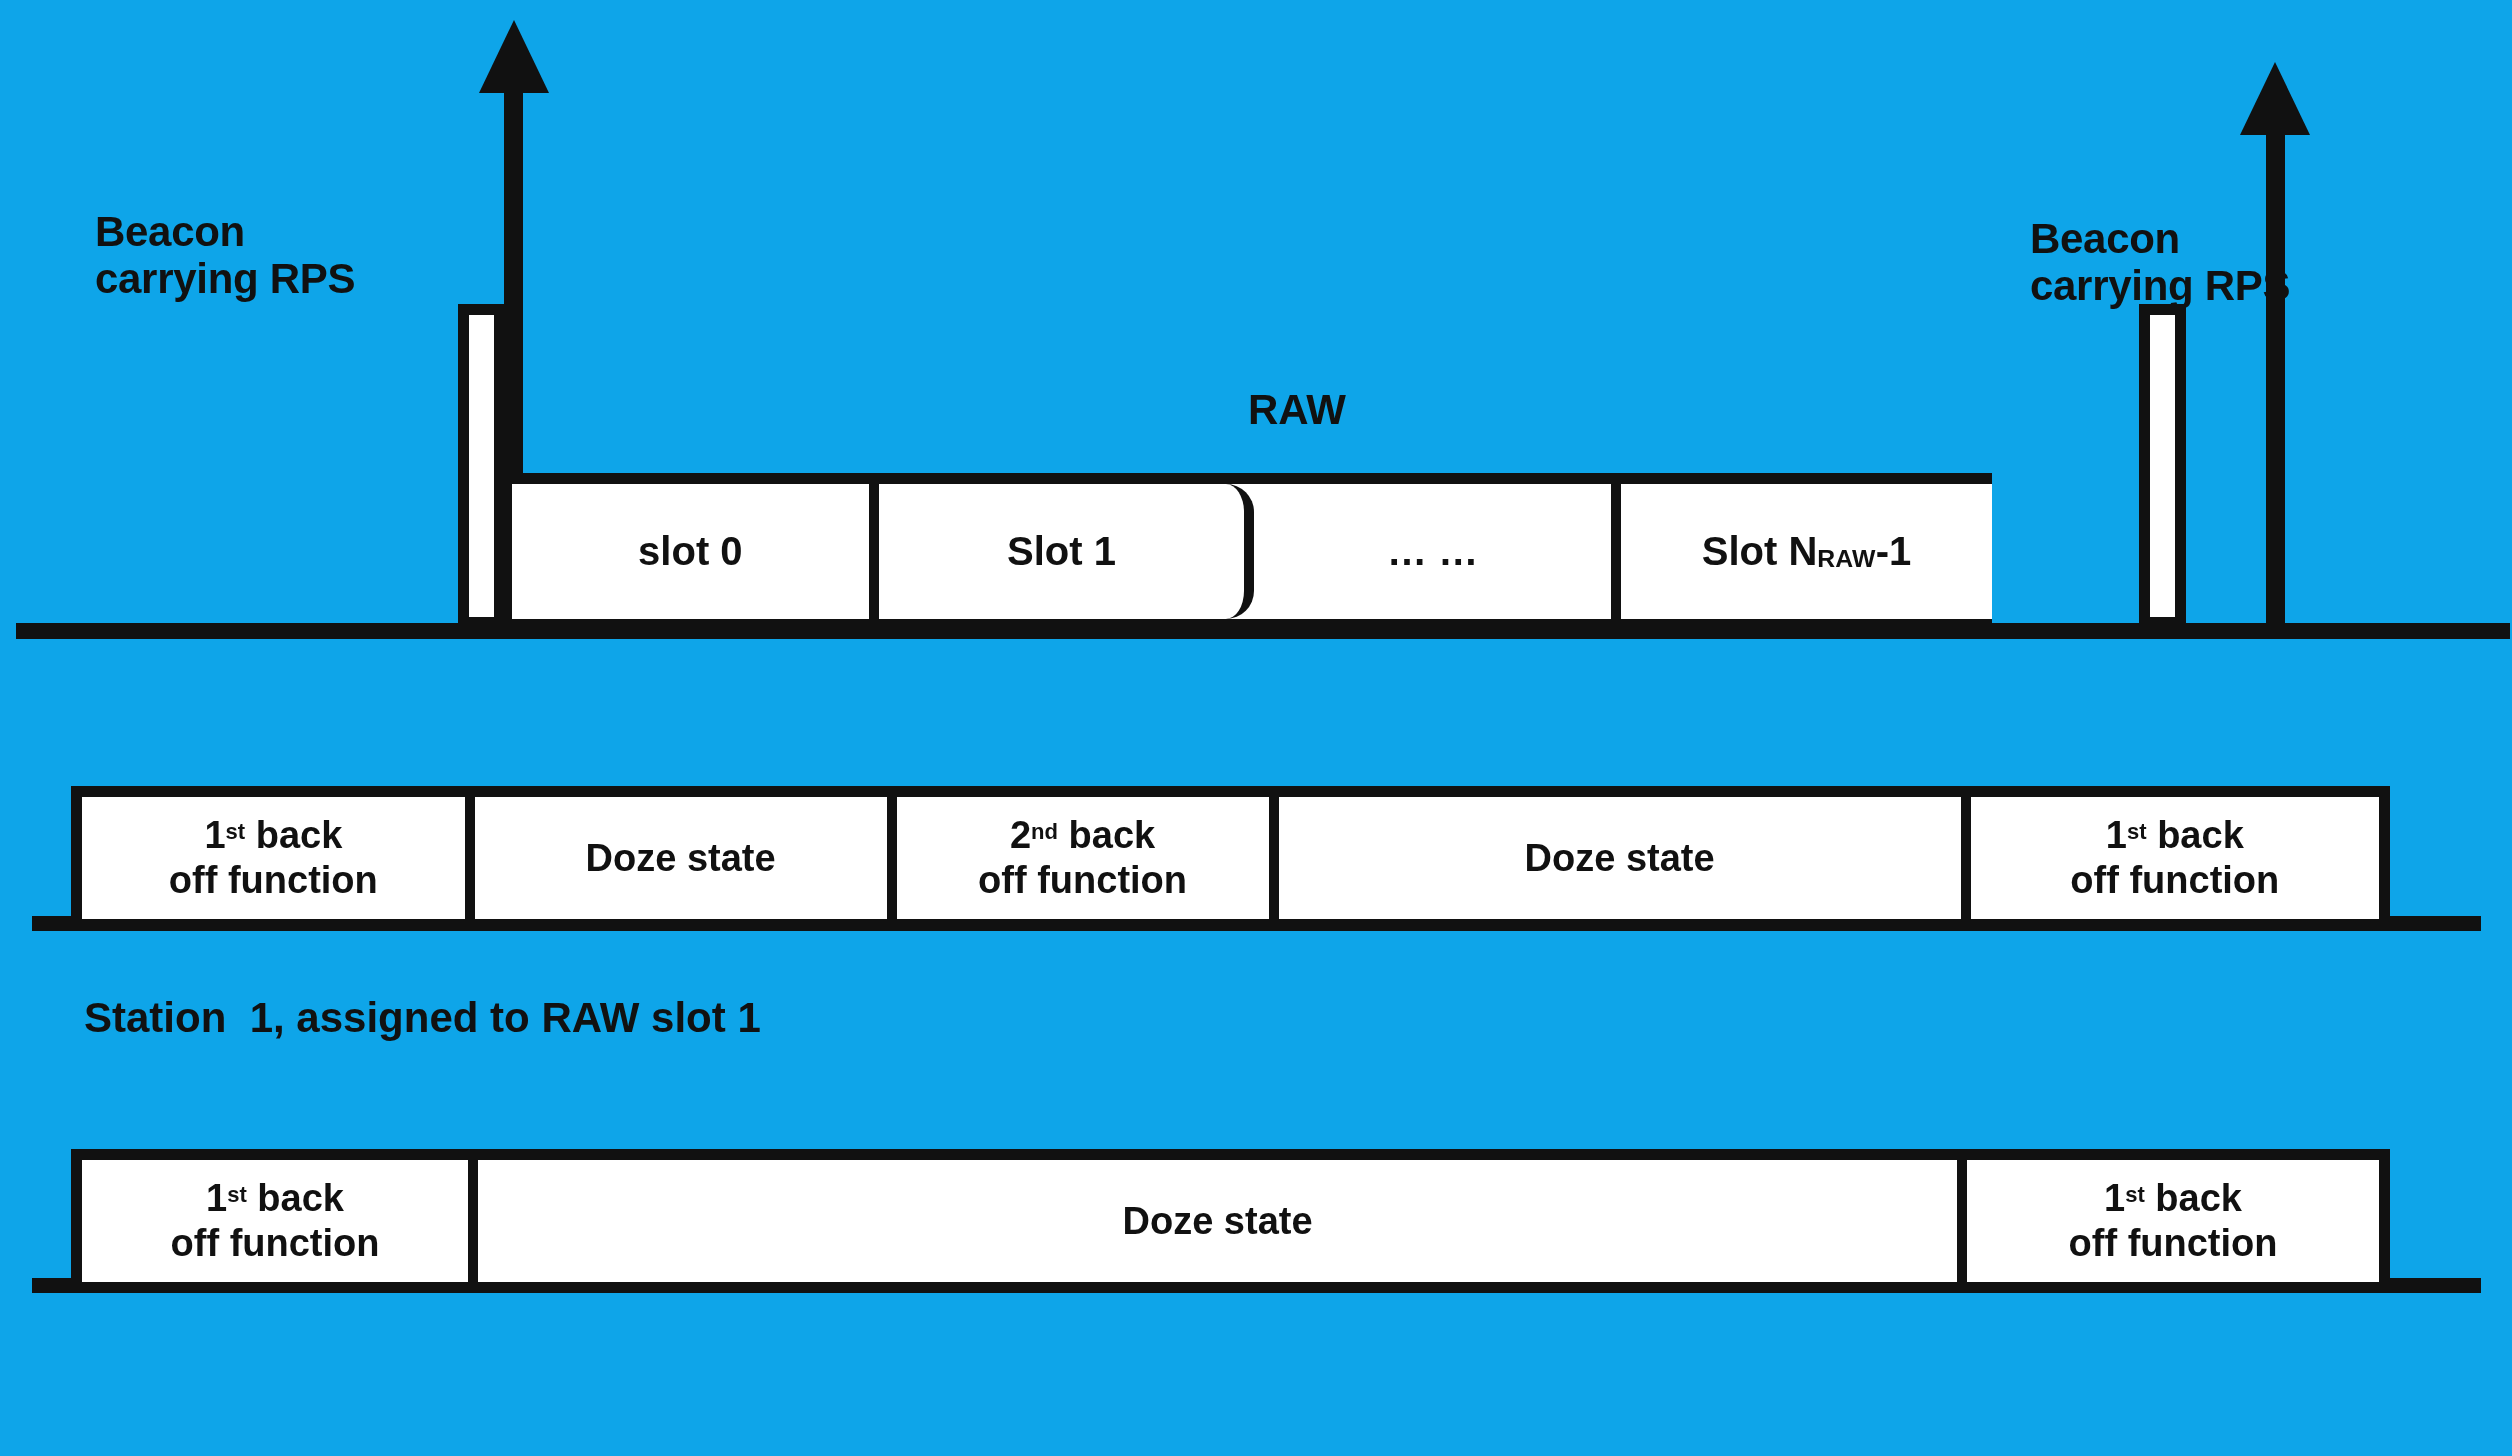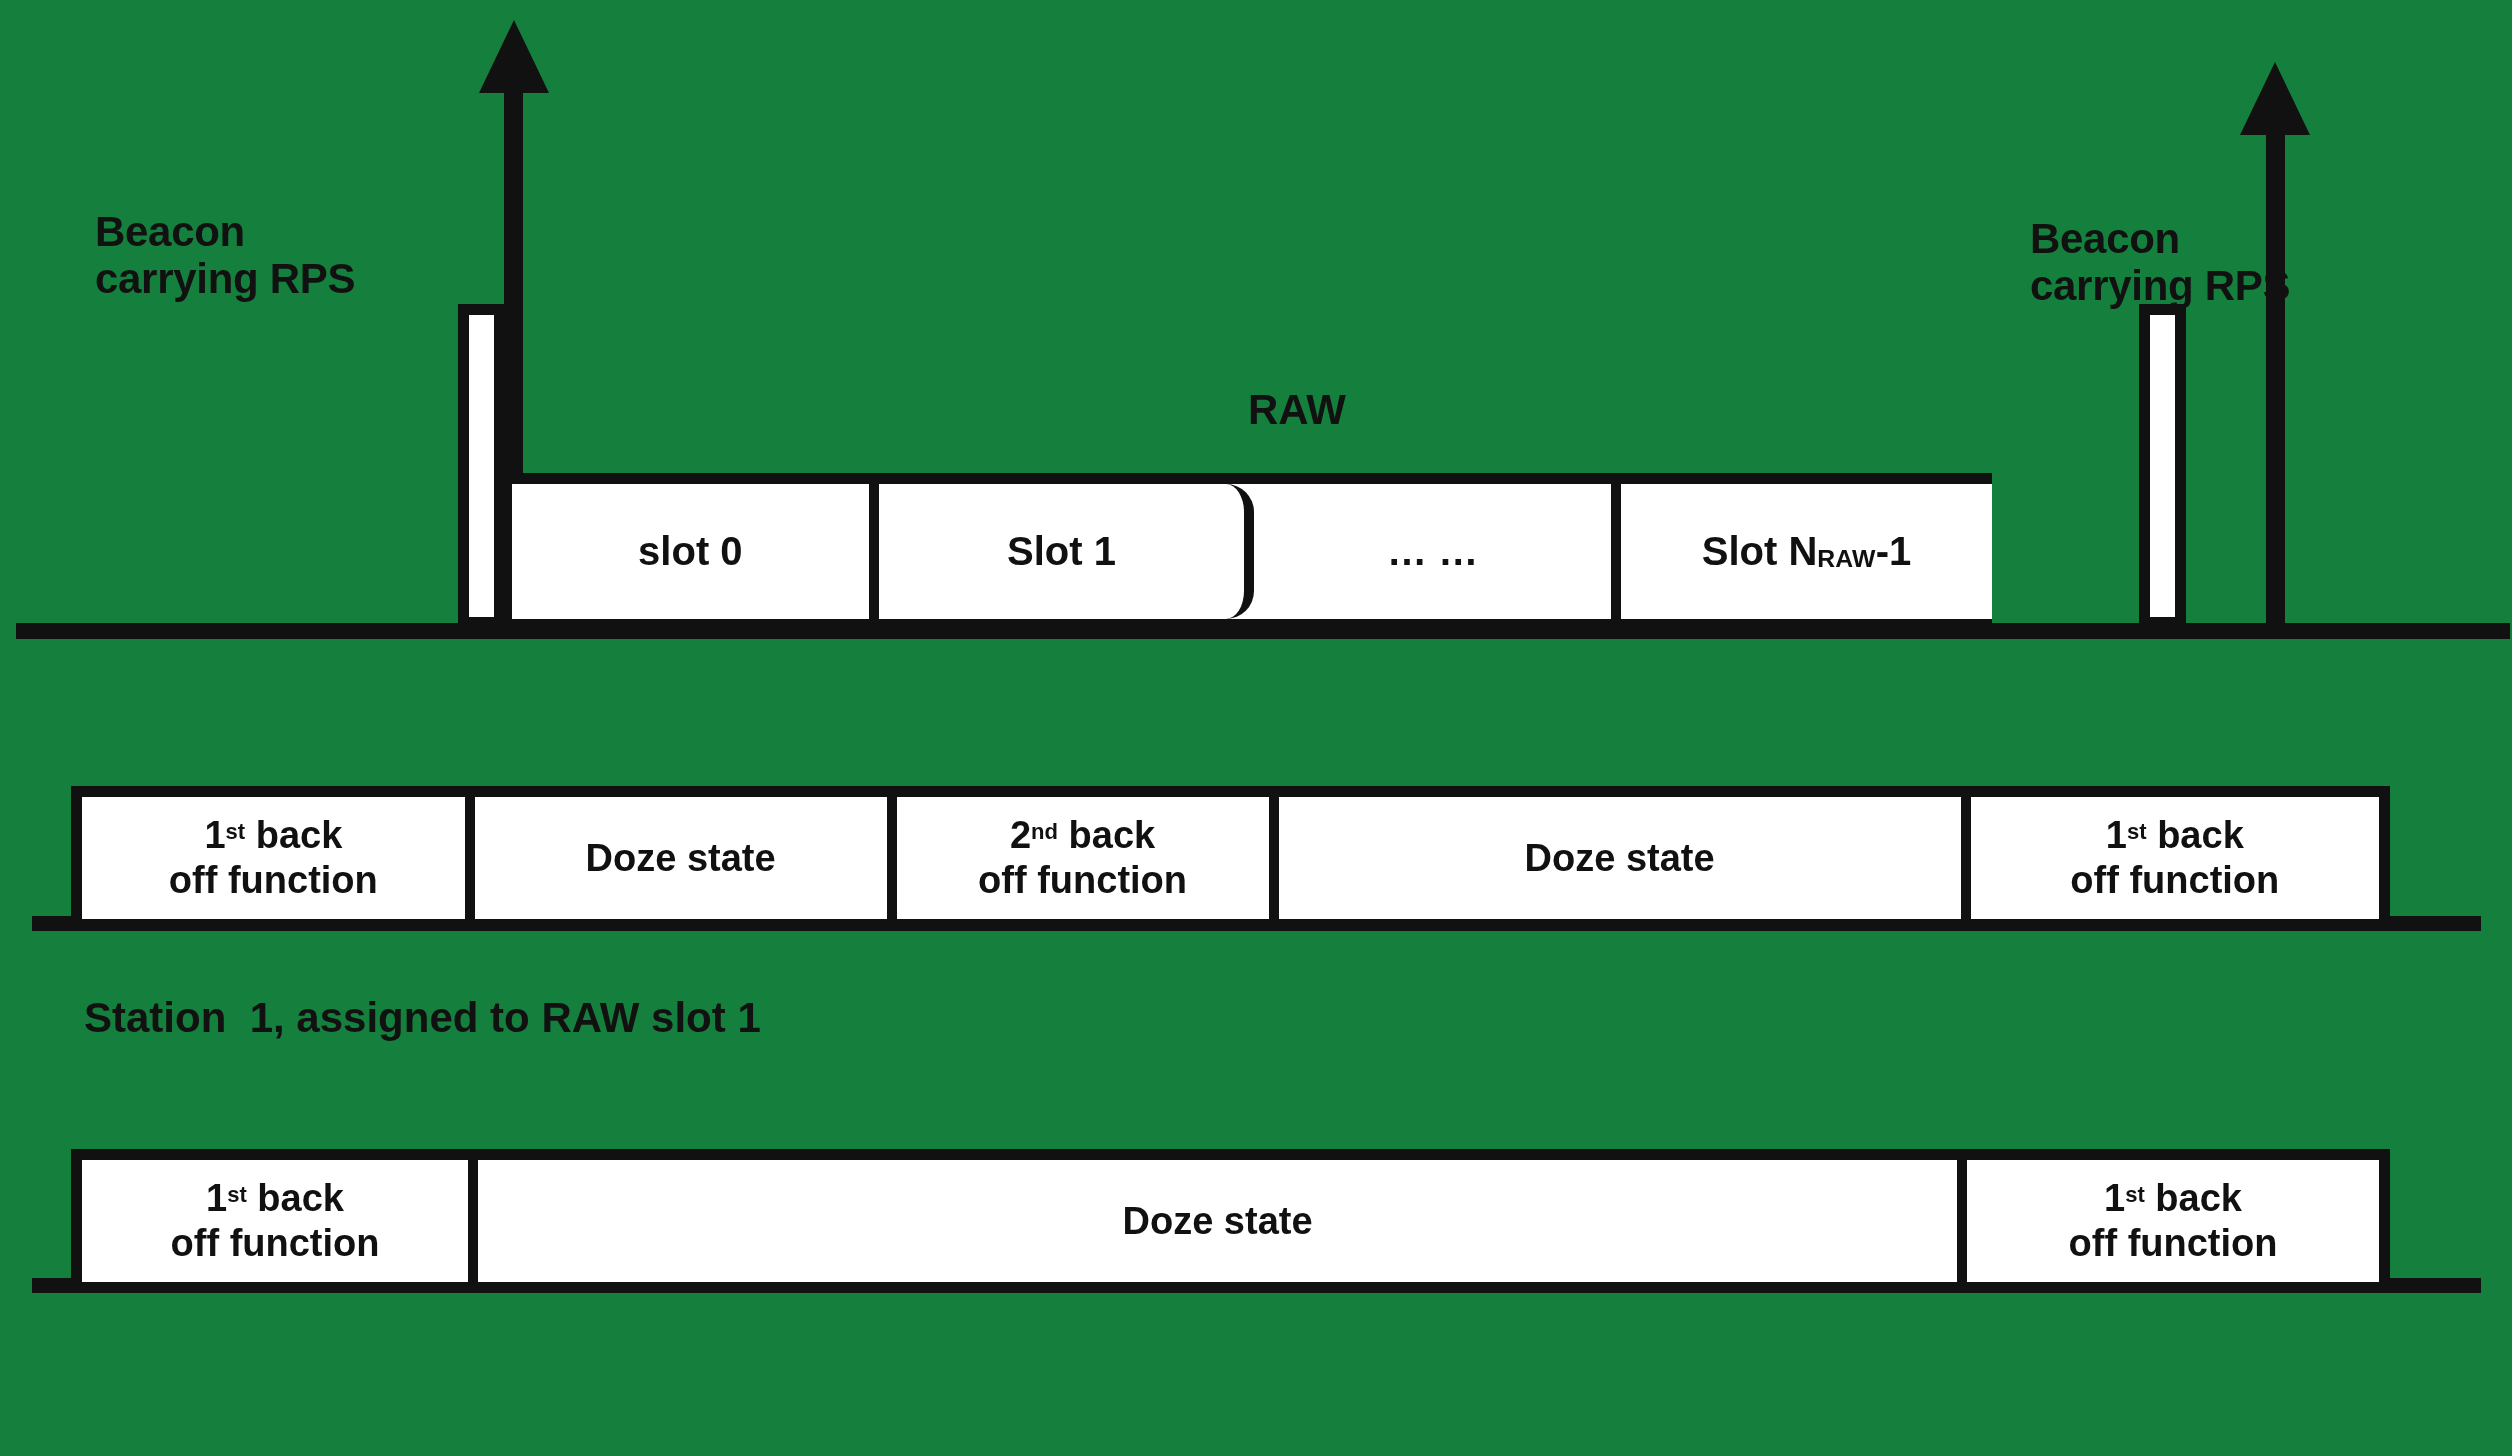--- a/index.html
+++ b/index.html
@@ -9,21 +9,21 @@
     background: #ffffff;
   }
   body {
     font-family: "Liberation Sans", sans-serif;
     color: #000000;
   }
   #stage {
     position: relative;
     width: 2512px;
     height: 1456px;
-    background: #15803d;
+    background: #0ea5e9;
     overflow: hidden;
   }
 
   
   .bar {            
     position: absolute;
     background: #111111;
   }
   .hollow {         
     position: absolute;

